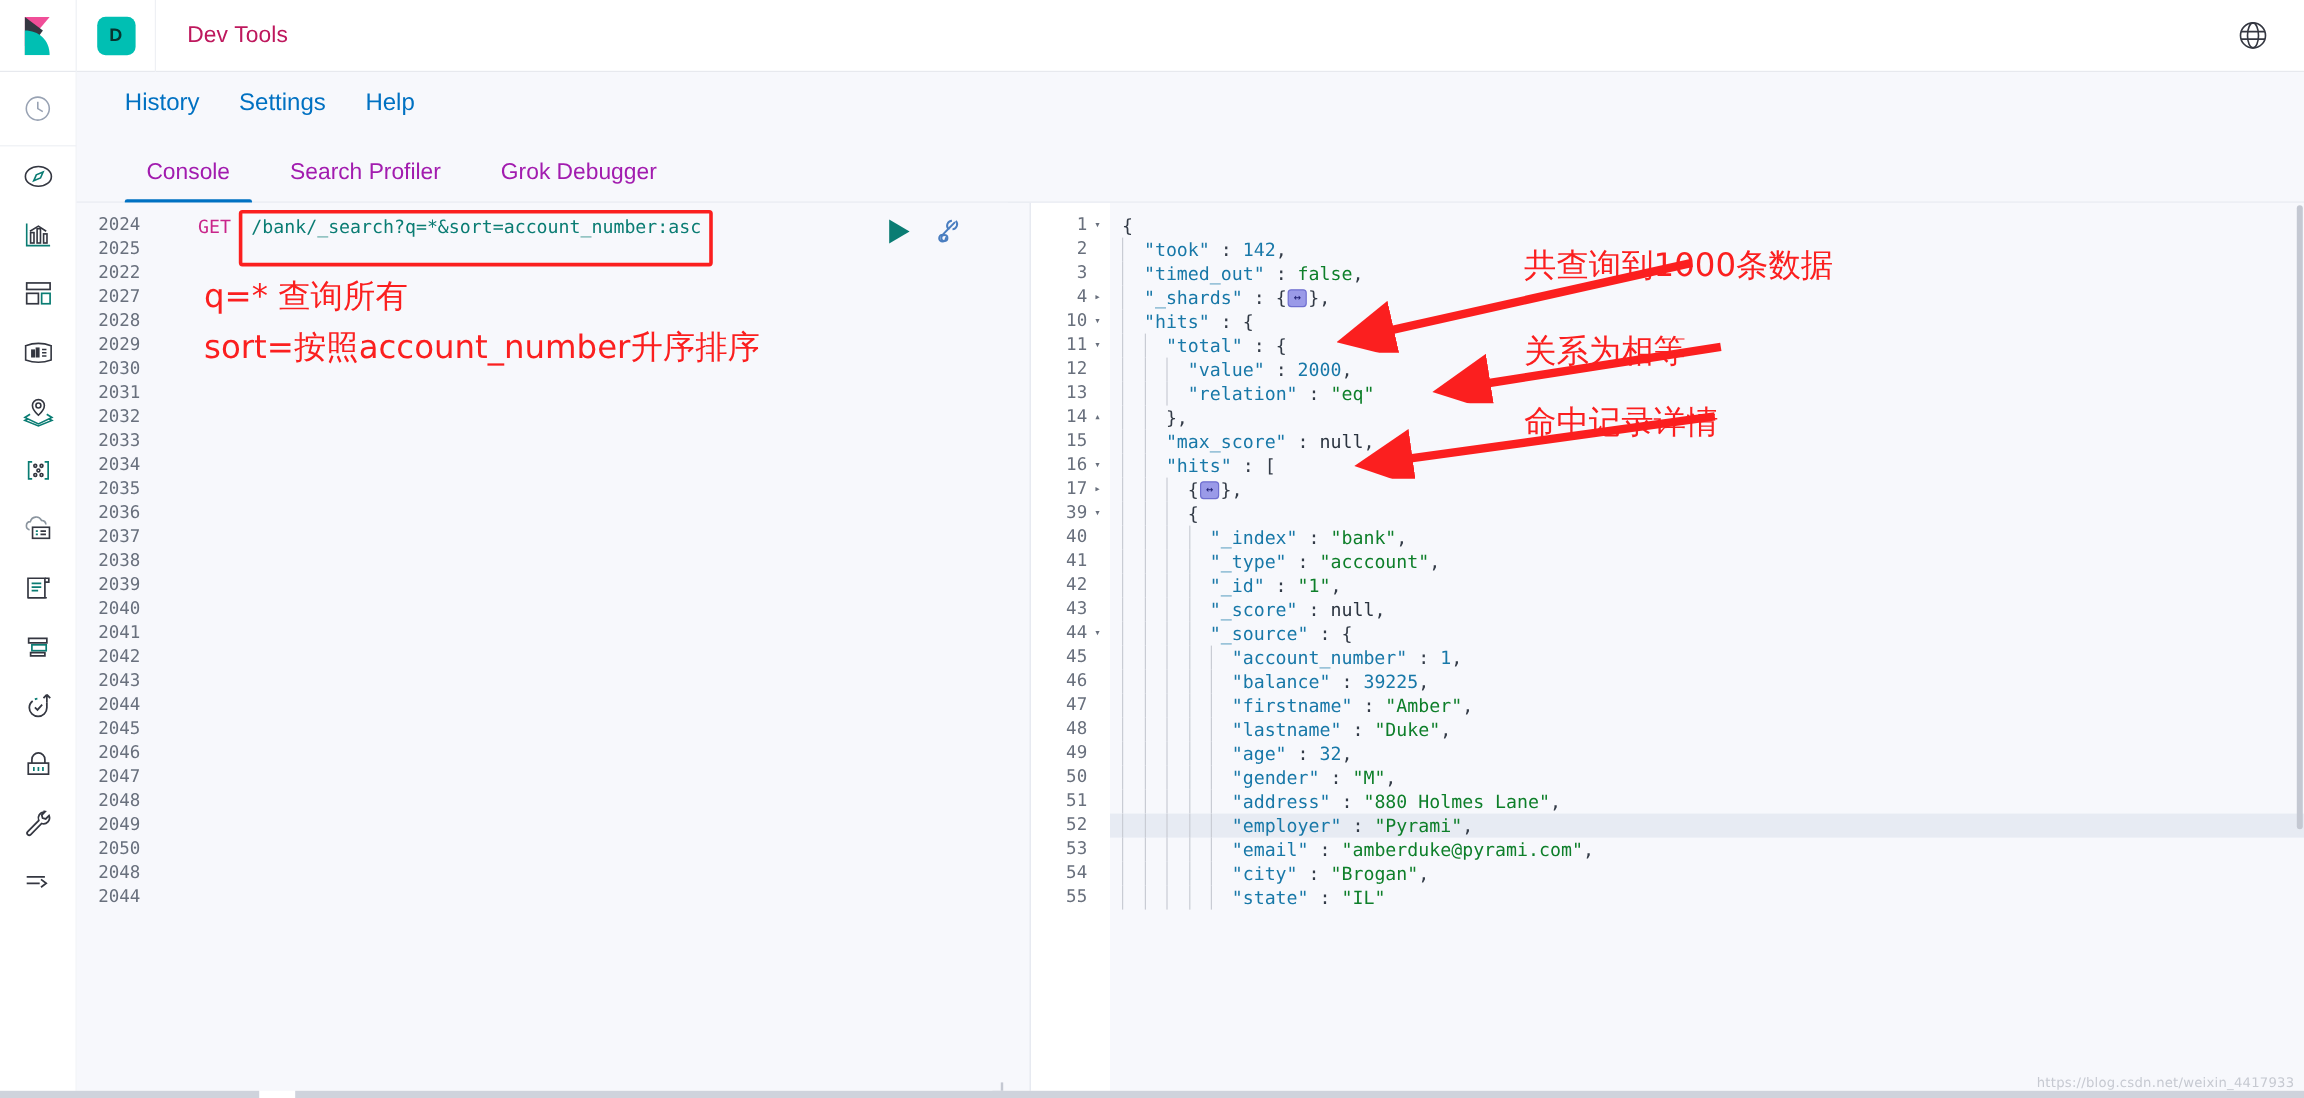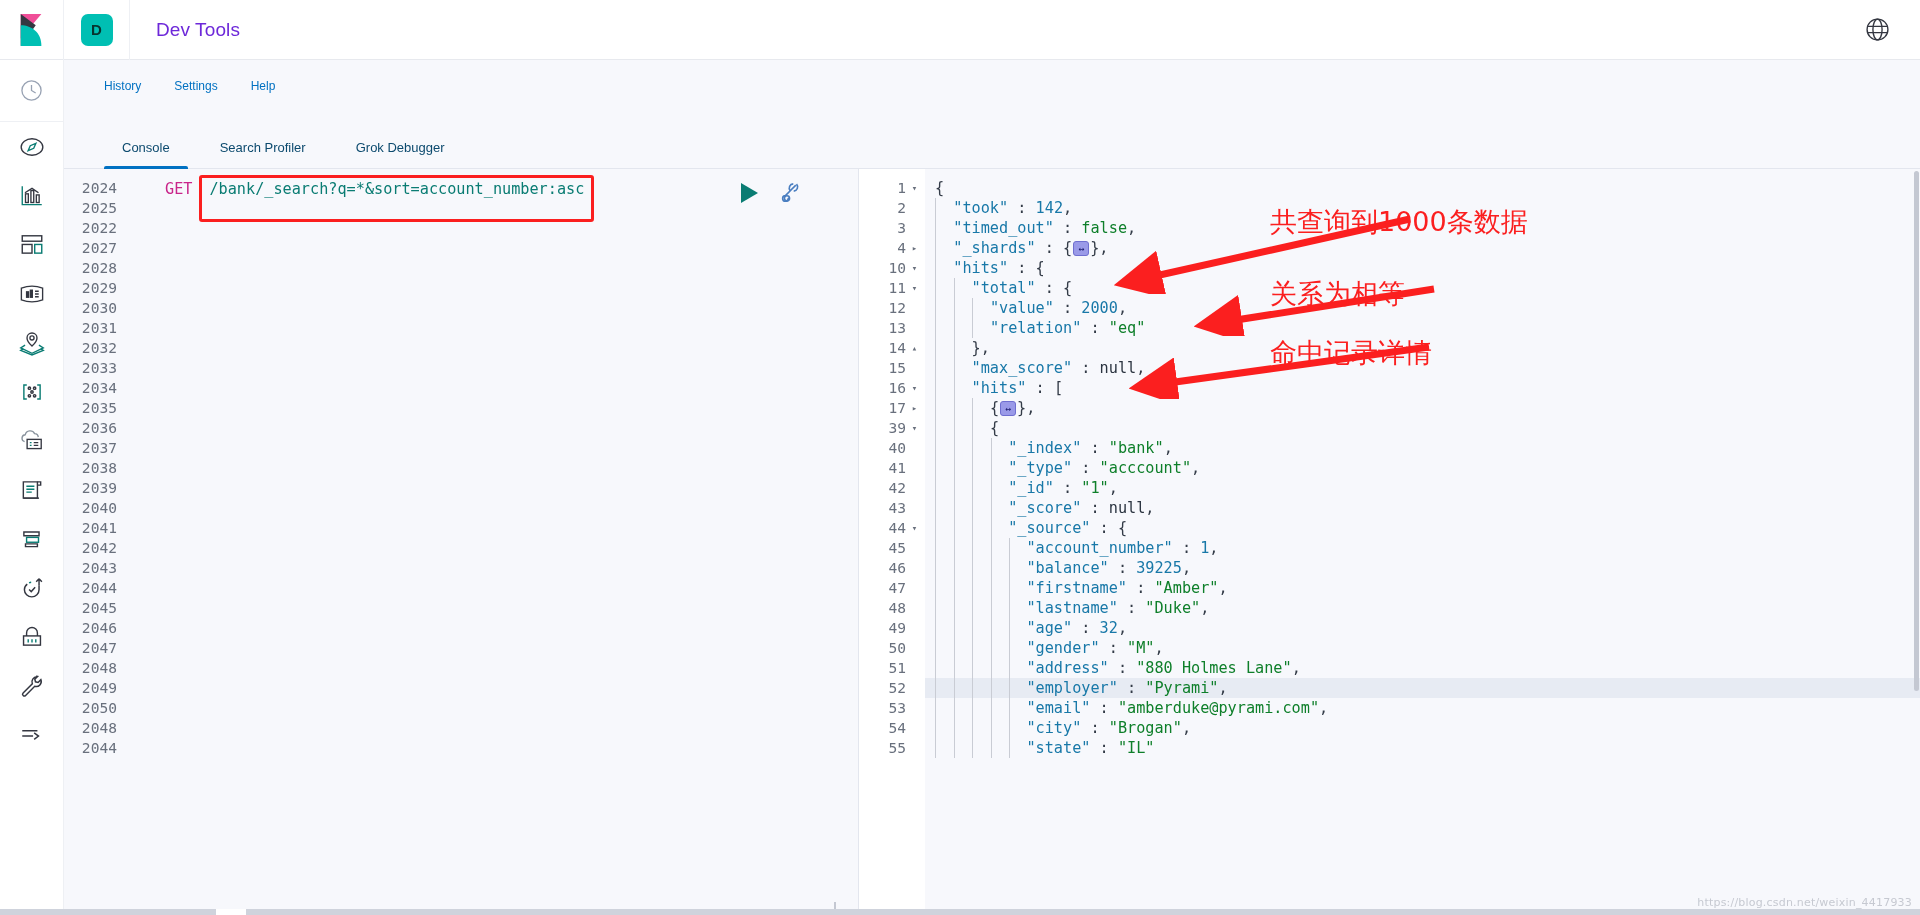--- a/index.html
+++ b/index.html
@@ -30,21 +30,21 @@
     display: flex; align-items: center; justify-content: center;
     border-right: 1px solid #eef0f4;
   }
   .space-badge {
     width: 32px; height: 32px; border-radius: 7px;
     background: #00bfb3; color: #07342f;
     display: flex; align-items: center; justify-content: center;
     font-size: 15px; font-weight: 700;
   }
   .hdr-title {
-    padding-left: 26px; font-size: 19px; color: #6d28d9; letter-spacing: .1px;
+    padding-left: 26px; font-size: 19px; color: #be185d; letter-spacing: .1px;
   }
   .hdr-right { margin-left: auto; padding-right: 26px; display: flex; align-items: center; }
   .hdr-icon-btn { width: 34px; height: 34px; display: flex; align-items: center; justify-content: center; }
 
   
   .body-row { flex: 1; display: flex; min-height: 0; }
 
   .sidebar {
     width: 64px; min-width: 64px;
     background: #ffffff;
@@ -65,32 +65,32 @@
 
   
   .main { flex: 1; display: flex; flex-direction: column; min-width: 0; background: #f7f8fc; }
 
   .topnav {
     height: 52px; min-height: 52px;
     background: #f7f8fc;
     display: flex; align-items: center;
     padding-left: 40px; gap: 33px;
   }
-  .topnav a { color: #0071c2; font-size: 12px; text-decoration: none; }
+  .topnav a { color: #0071c2; font-size: 20px; text-decoration: none; }
 
   .tabs {
     height: 57px; min-height: 57px;
     background: #f7f8fc;
     display: flex; align-items: flex-end;
     padding-left: 40px; gap: 14px;
     border-bottom: 1px solid #e3e6ee;
   }
   .tab {
     padding: 0 18px 13px 18px;
-    font-size: 13px; color: #0c4a6e;
+    font-size: 19px; color: #a21caf;
     position: relative; cursor: pointer;
   }
   .tab.active::after {
     content: ""; position: absolute; left: 0; right: 0; bottom: -1px;
     height: 3px; background: #0071c2; border-radius: 2px 2px 0 0;
   }
 
   
   .panes { flex: 1; display: flex; min-height: 0; position: relative; background: #f7f8fc; }
 
@@ -405,20 +405,22 @@
               <div>2049</div>
               <div>2050</div>
               <div>2048</div>
               <div>2044</div>
             </div>
           <div class="editor-area">
             <div class="req-line">
               <span class="method">GET</span>
               <span class="url-box">/bank/_search?q=*&amp;sort=account_number:asc</span>
             </div>
+            <div class="anno-left"><span>q=* 查询所有</span>
+<span>sort=按照account_number升序排序</span></div>
             <div class="editor-scroll"></div>
           </div>
           <div class="run-btns">
             <div class="play-tri"></div>
             <svg width="28" height="28" viewBox="0 0 24 24" fill="none" stroke="#4a7ec0" stroke-width="1.4">
               <path d="M14.8 4.2a3.6 3.6 0 0 0-2.6 5.9l-4.1 4.2a2.4 2.4 0 1 0 2.4 2.4l.6-.6"></path>
               <circle cx="9.4" cy="16.6" r="2.2"></circle>
               <path d="M12.2 10.1 17 5.2"></path>
               <path d="M17.6 4.4a3.6 3.6 0 0 1-2.4 6"></path>
             </svg>

